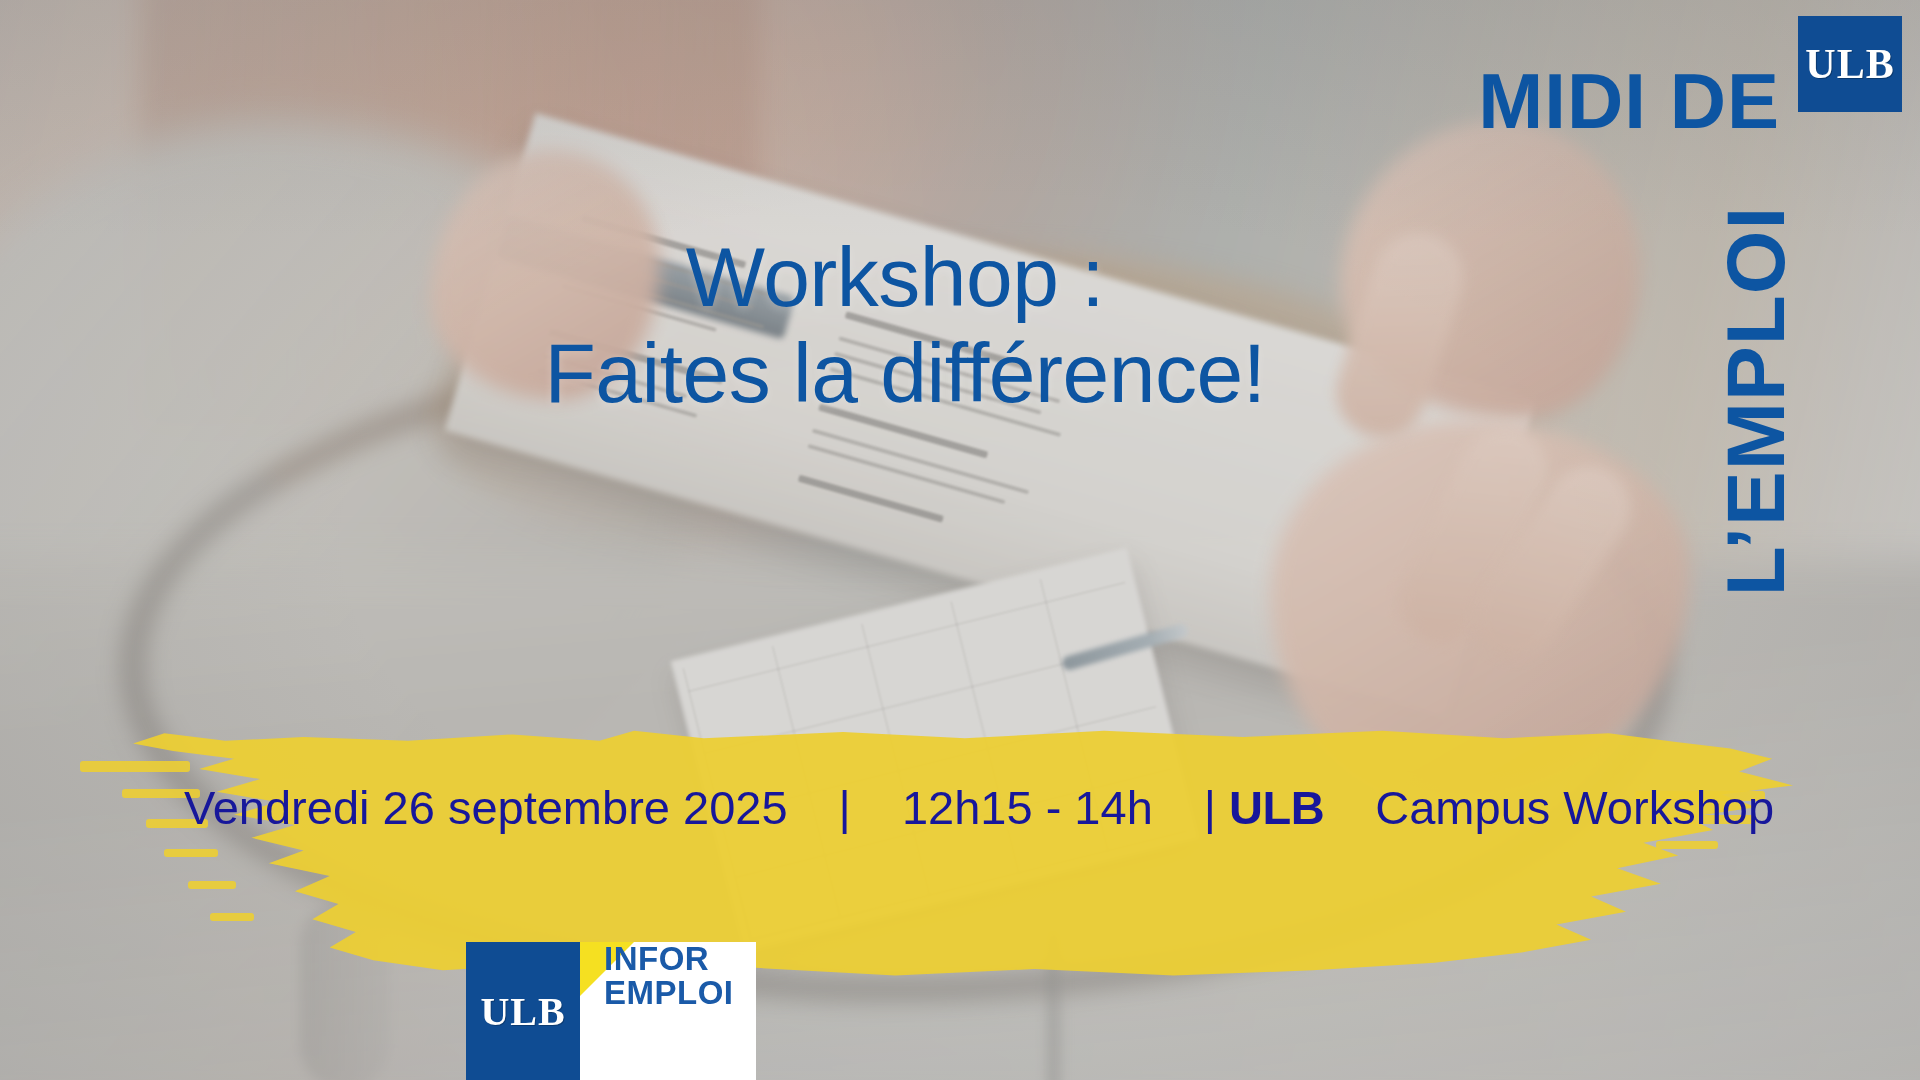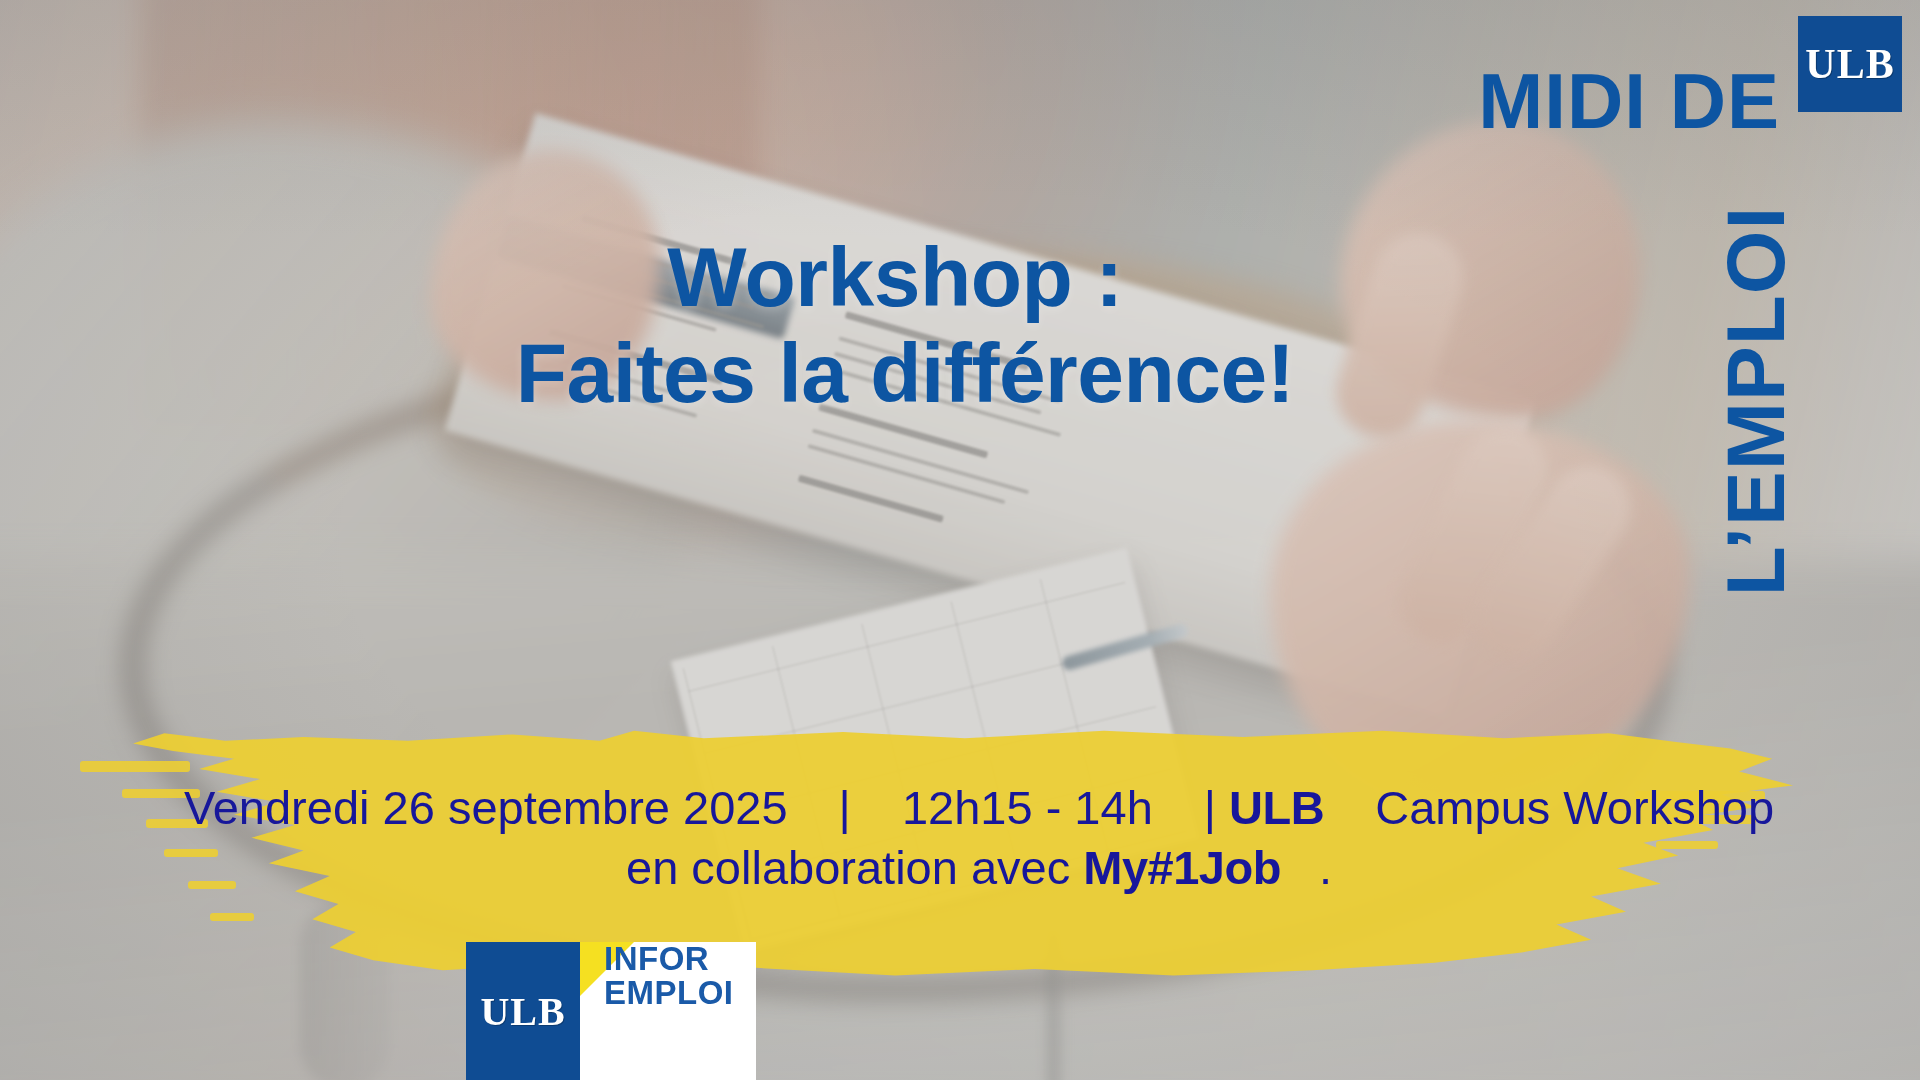--- a/index.html
+++ b/index.html
@@ -267,21 +267,21 @@
   }
 
   
   .headline {
     position: absolute;
     left: 0;
     top: 230px;
     width: 1790px;
     text-align: center;
     color: #0d55a2;
-    font-weight: 700;
+    font-weight: 400;
     font-size: 84px;
     line-height: 1.14;
     letter-spacing: -0.5px;
     text-shadow: 0 3px 10px rgba(255,255,255,0.22);
   }
   .headline .l1 { display:block; }
   .headline .l2 { display:block; }
   .headline .l3 { display:block;padding-left:20px; }
 
   
@@ -494,21 +494,20 @@
     <span style="left:104px; top:126px; width:54px;  height:8px;"></span>
     <span style="left:128px; top:158px; width:48px;  height:8px;"></span>
     <span style="left:150px; top:190px; width:44px;  height:8px;"></span>
     <span style="left:1575px; top:68px; width:130px; height:10px;"></span>
     <span style="left:1610px; top:92px; width:86px;  height:9px;"></span>
     <span style="left:1596px; top:118px; width:62px; height:8px;"></span>
   </div>
 
   <div class="band-text">
     <span class="line"><span class="reg">Vendredi 26 septembre 2025</span><span class="reg"> | </span><span class="reg">12h15 - 14h</span><span class="reg"> | </span><span class="strong">ULB</span><span class="reg"> Campus Workshop</span></span>
-    <span class="line"><span class="reg">en collaboration avec </span><span class="strong">My#1Job</span><span class="reg">.</span></span>
   </div>
 
   <div class="logo-infor">
     <div class="lbox">
       <span>ULB</span>
     </div>
     <div class="rbox">
       <div class="txt">
         <div>INFOR</div>
         <div>EMPLOI</div>

